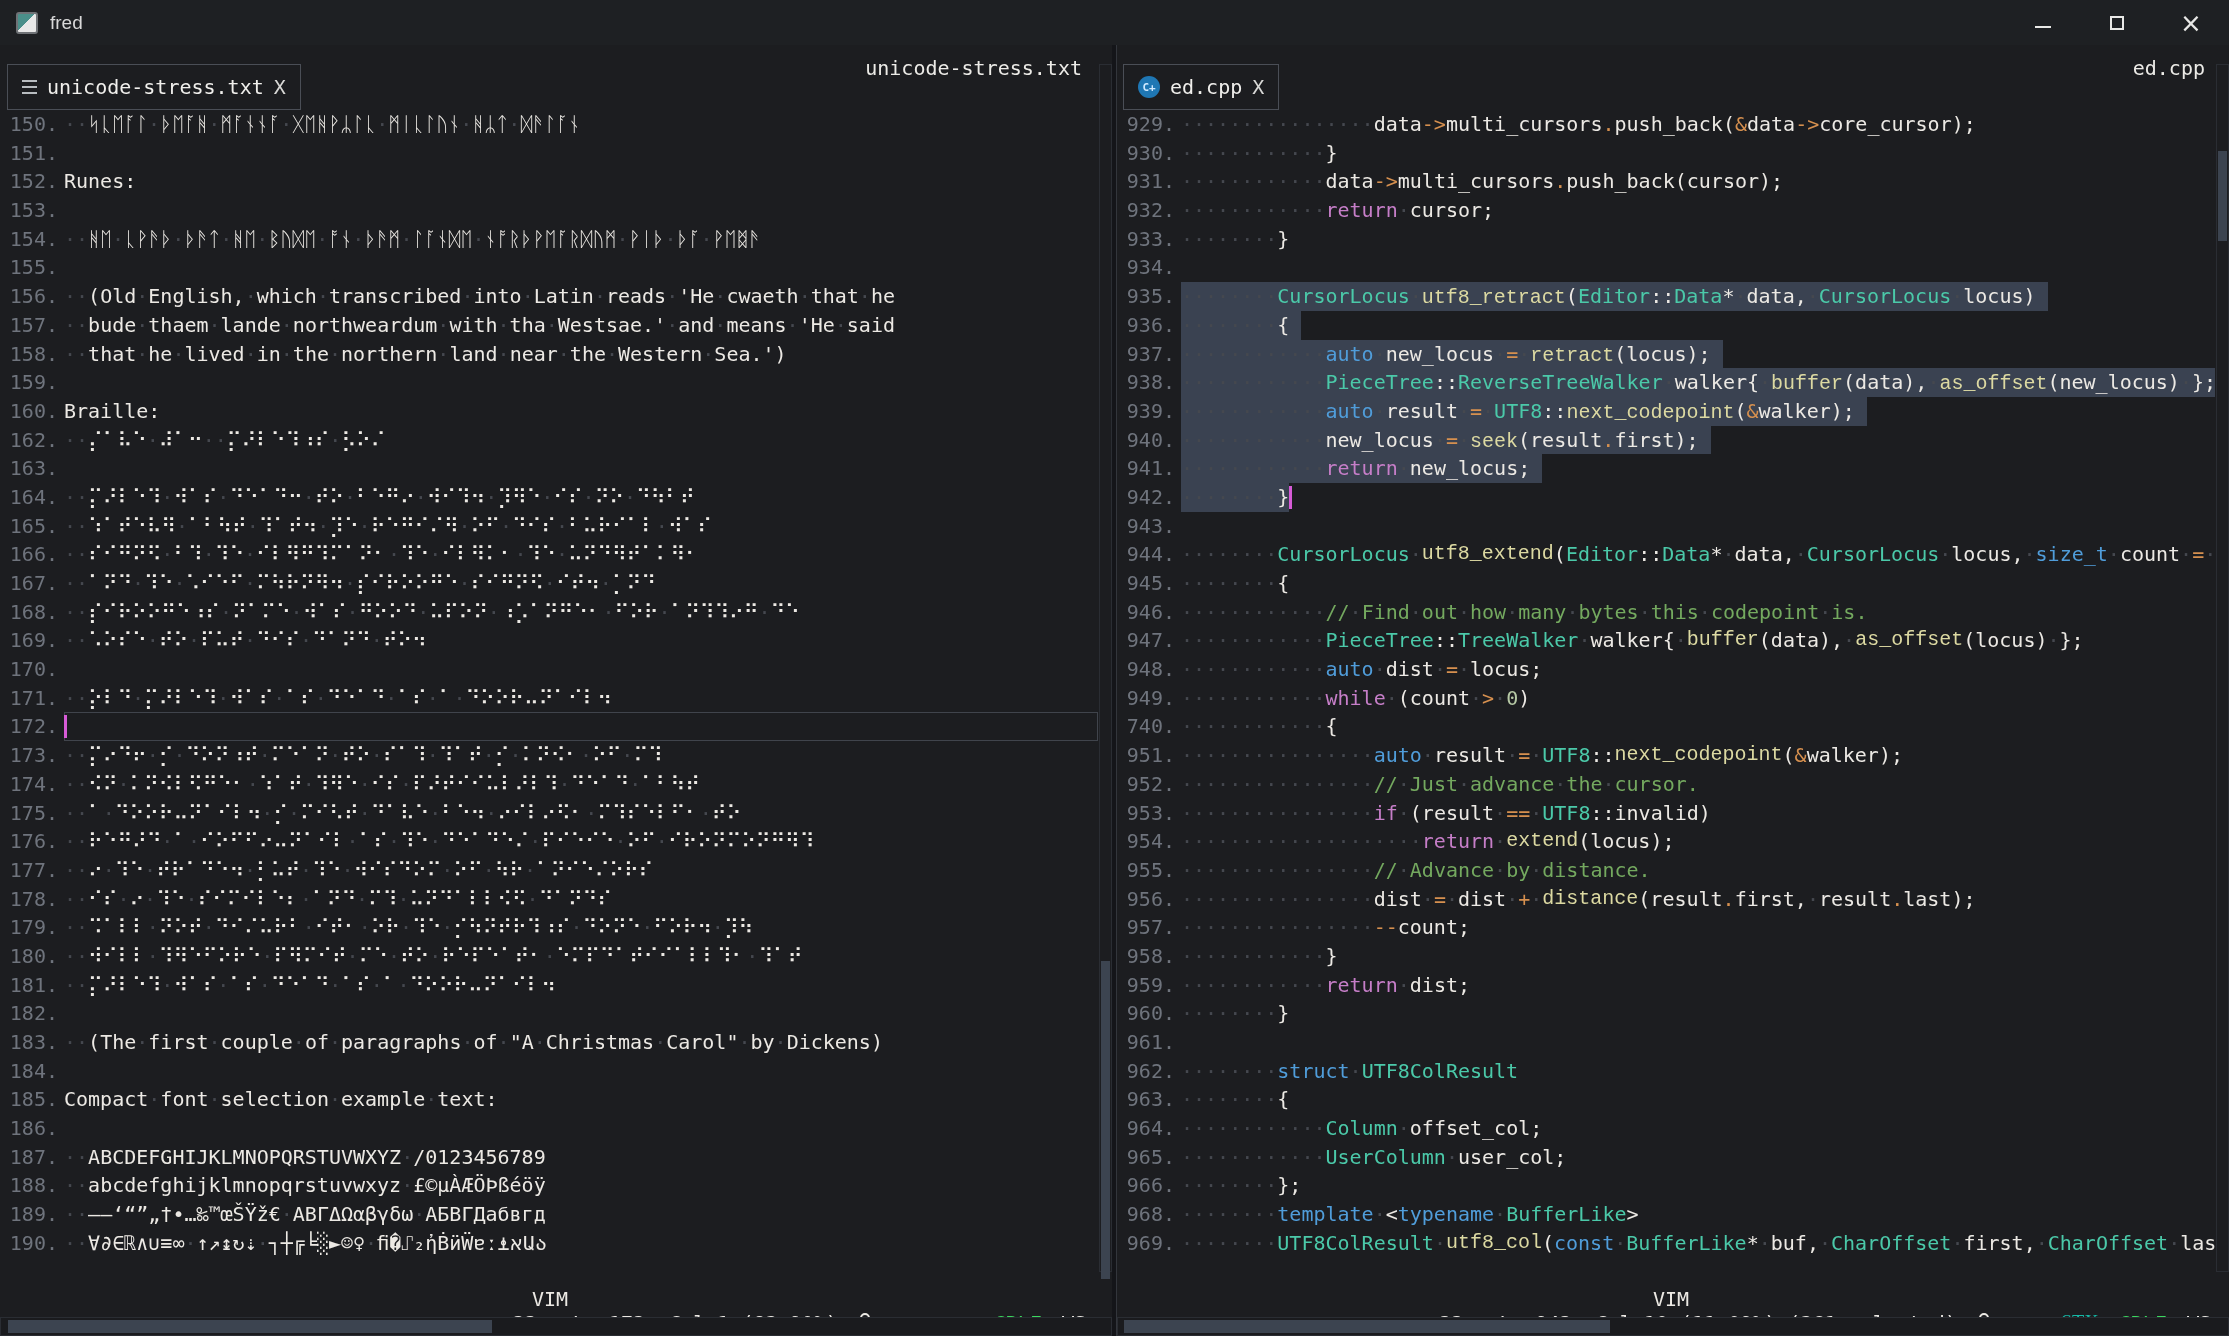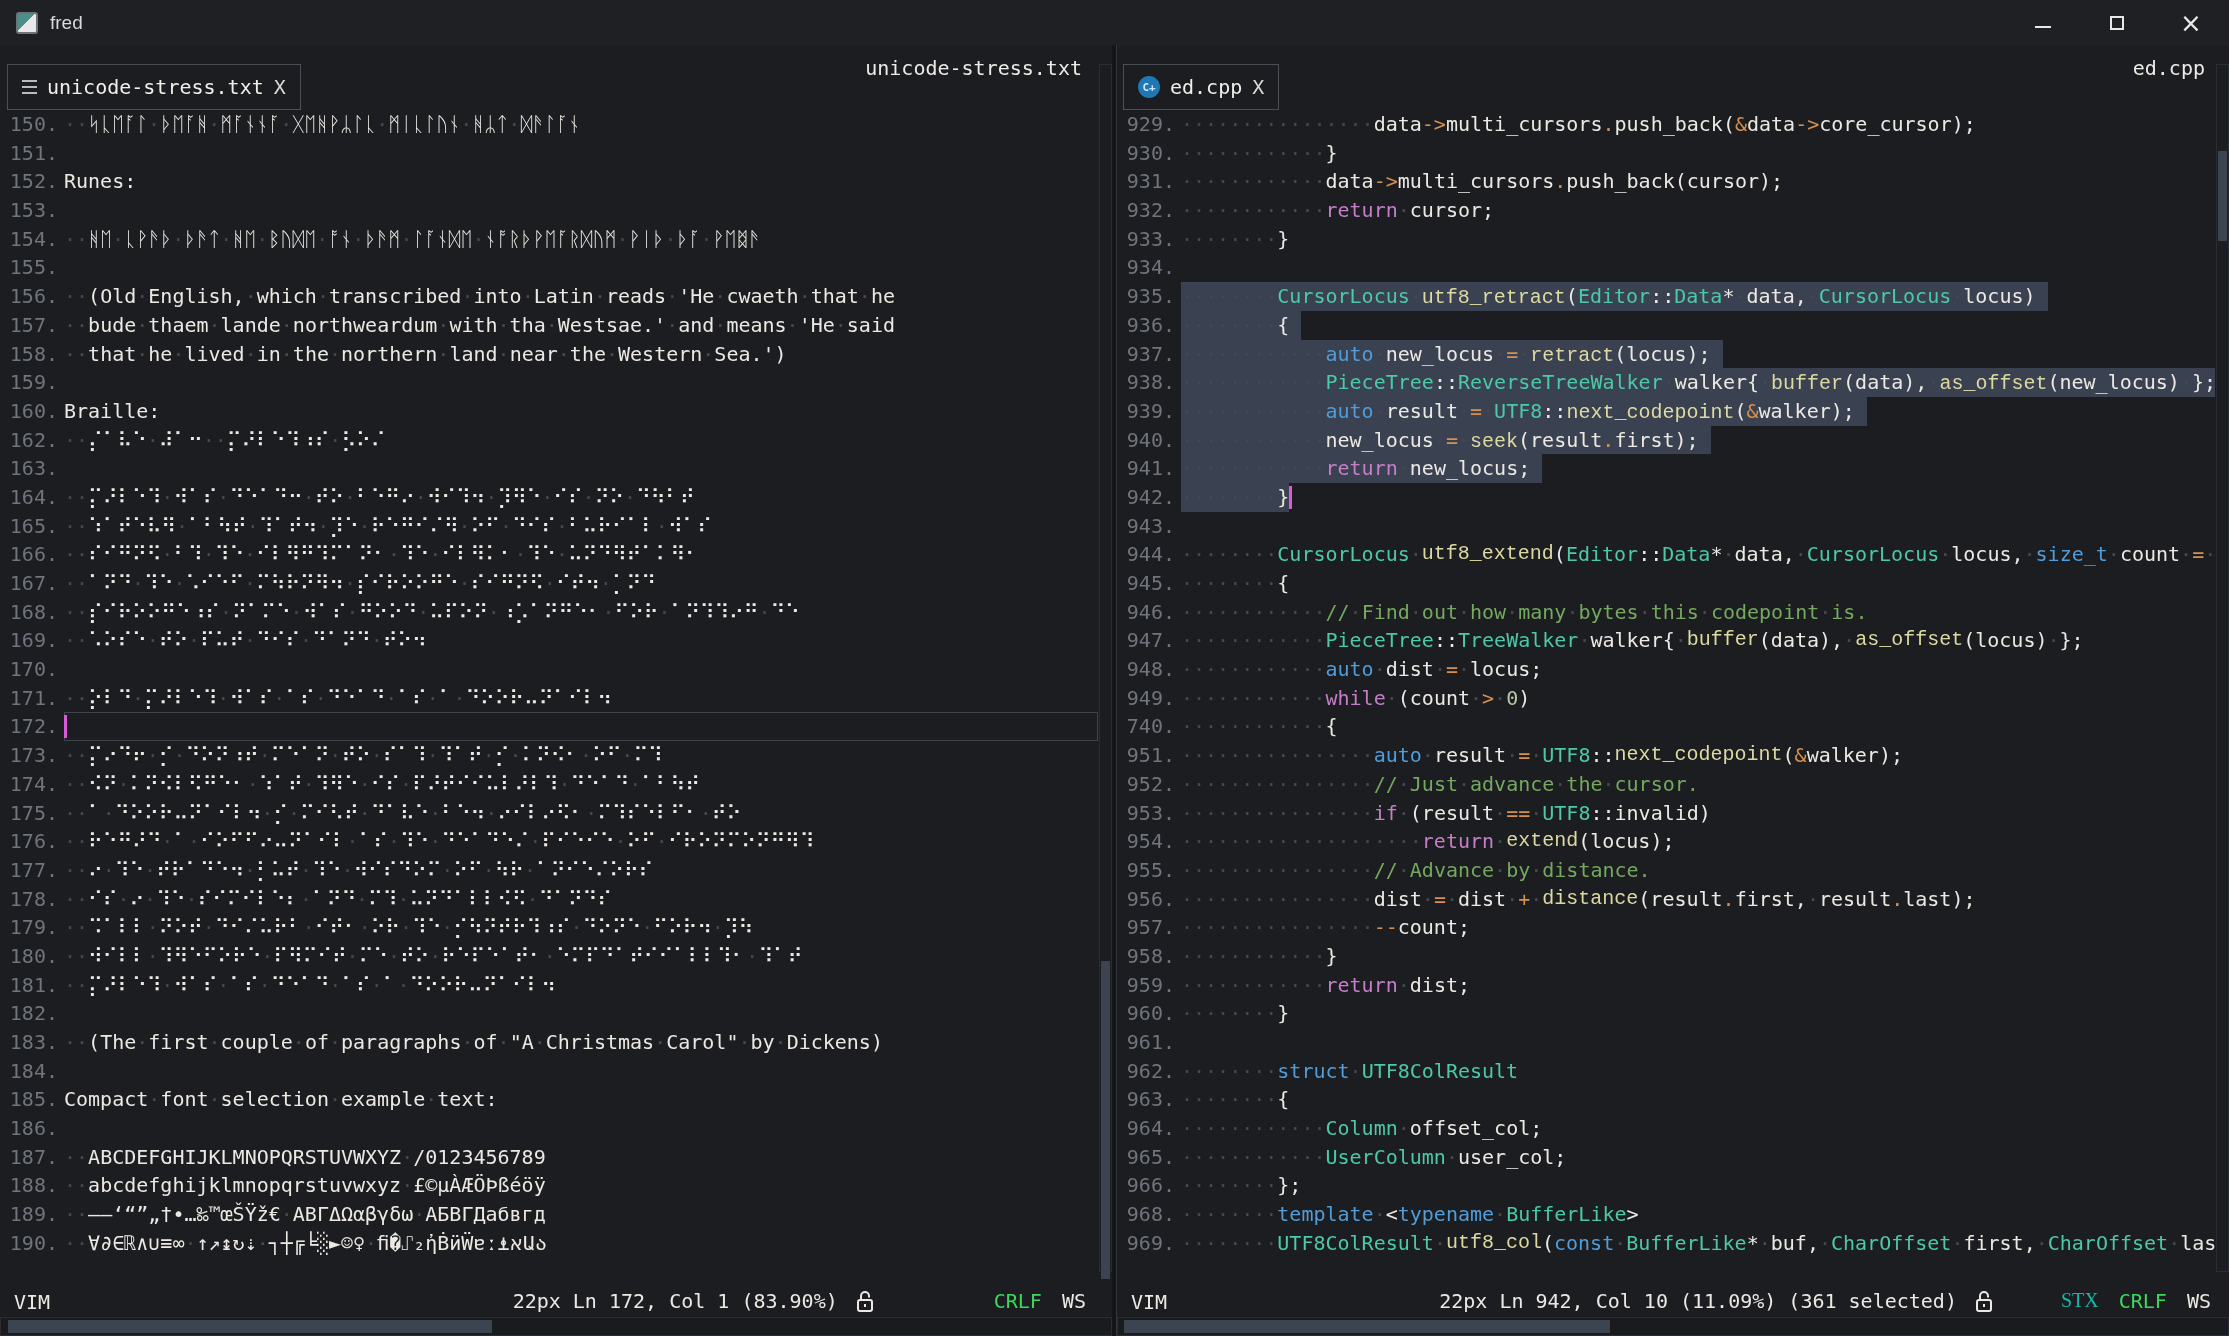--- a/index.html
+++ b/index.html
@@ -45,21 +45,21 @@
   .row.curline .txt{box-shadow:inset 0 0 0 1px var(--curline,#40444c);}
   .p{color:var(--fg,#ece9e4);} .t{color:var(--teal,#4bc9a9);} .k{color:var(--blue,#509dda);}
   .c{color:var(--magenta,#c67ec8);} .f{color:var(--yellow,#dcd9a2);font-family:Liberation Mono, monospace;} .o{color:var(--orange,#d6904f);}
   .m{color:var(--comment,#74a95f);} .n{color:var(--number,#b6c9a5);}
   .ws{color:var(--ws,#45484f);}
   .selwrap{background:var(--sel,#3a4251);white-space:pre;}
   .selfill{flex:1;background:var(--sel,#3a4251);}
   .caret{position:absolute;top:3px;bottom:3px;width:2.5px;background:var(--cursor,#d75bd7);z-index:3;}
   
   .status{position:absolute;left:0;right:4px;top:1242px;height:30px;display:flex;align-items:center;
-          font-size:20px;color:var(--fg,#ece9e4);}
+          font-size:20px;color:var(--fg,#ece9e4);flex-direction:column;}
   .pane.left .status{padding:0 22px 0 14px;}
   .pane.right .status{padding:0 14px 0 14px;}
   .sright{margin-left:auto;display:flex;align-items:flex-start;}
   .sinfo{margin-right:16px;}
   .lock{flex:none;}
   .flags{display:flex;gap:20px;}
   .pane.left .flags{margin-left:118px;}
   .pane.right .flags{margin-left:66px;}
   
   .vscroll{position:absolute;top:19px;bottom:64px;right:0;width:13px;border:1px solid var(--border,#2a2d33);

